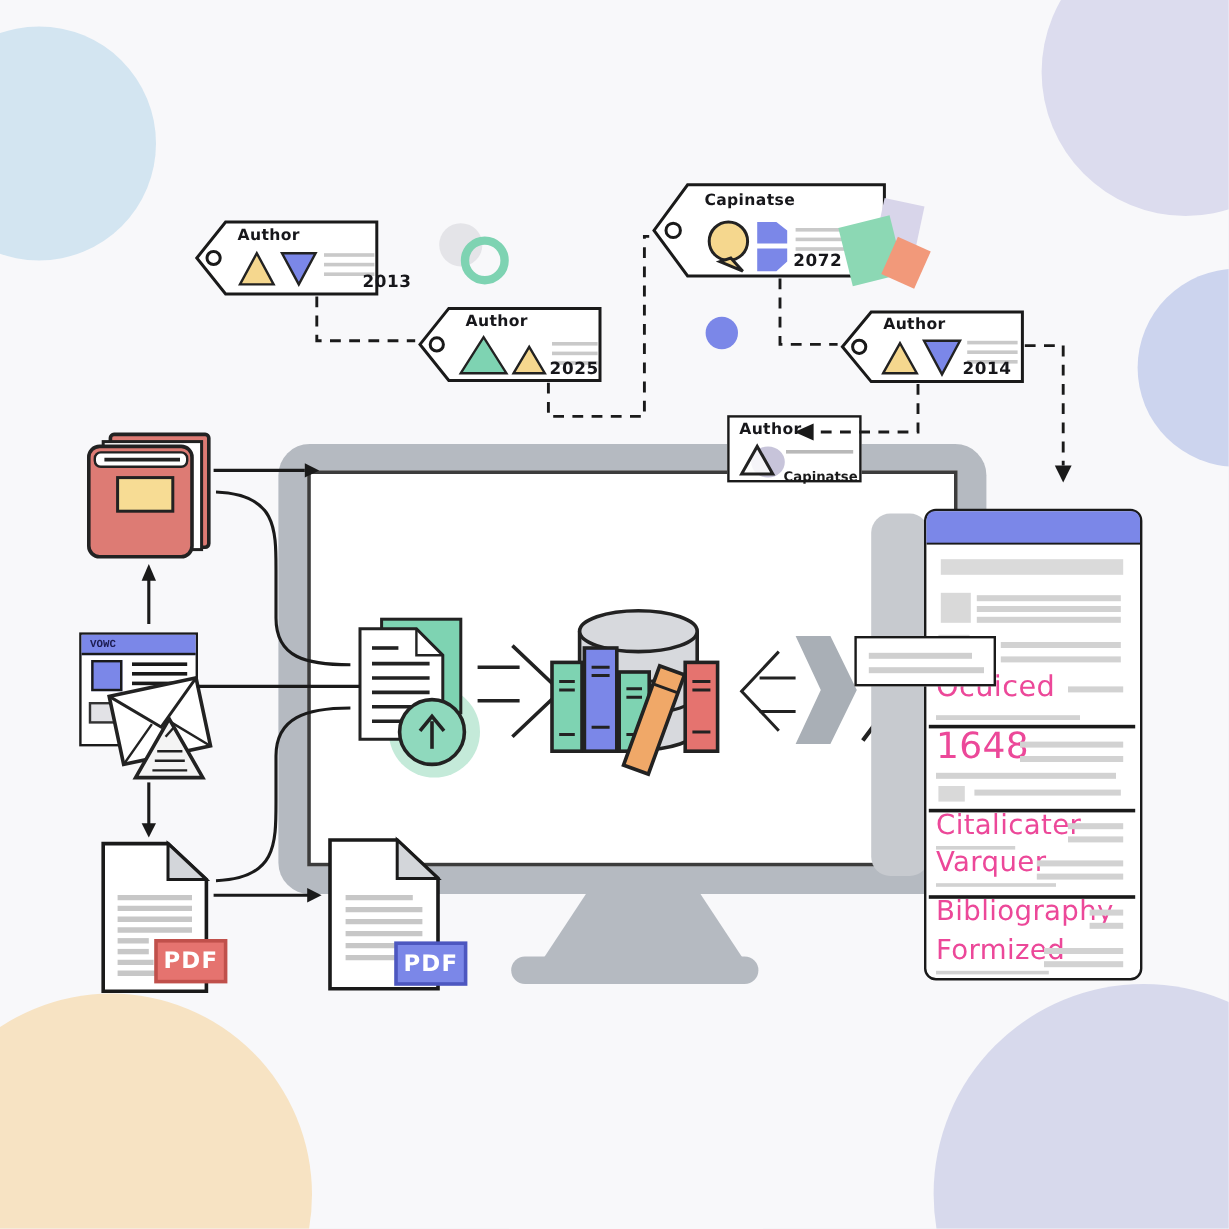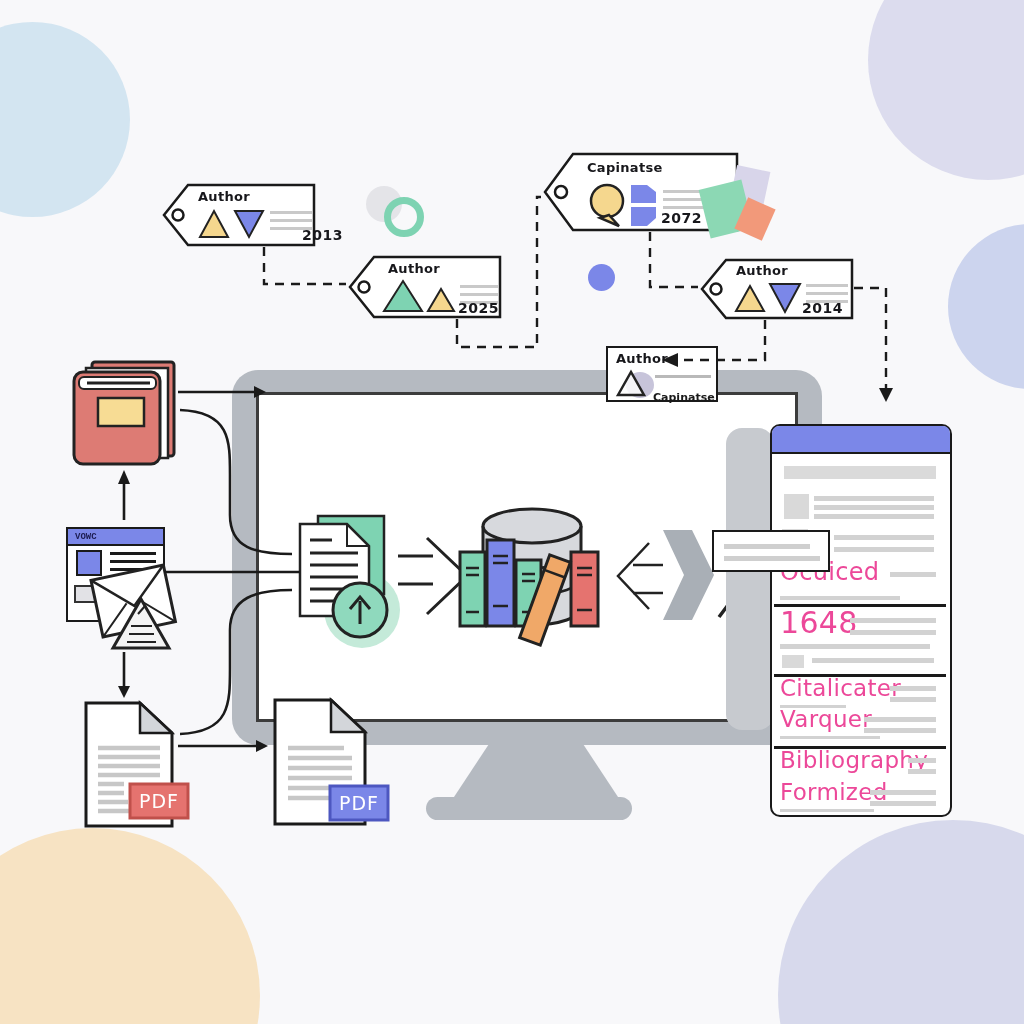--- a/index.html
+++ b/index.html
@@ -6,21 +6,21 @@
   body{font-family:"DejaVu Sans",sans-serif;background:#eef0f4;}
   .canvas{position:relative;width:1024px;height:1024px;background:#f8f8fa;overflow:hidden;}
   .abs{position:absolute;}
   .circle{border-radius:50%;}
   .tagtext{color:#17171b;font-weight:700;font-size:13px;letter-spacing:.3px;}
   .yeartext{color:#17171b;font-weight:700;font-size:14px;letter-spacing:.5px;}
   .entry{color:#ec4899;font-weight:400;letter-spacing:.3px;line-height:1;}
   .panel-line{background:#d2d2d2;position:absolute;}
   .divider{background:#1a1a1a;position:absolute;}
   .winhead{background:#7b87e8;border-bottom:2px solid #1a1a1a;color:#1d1d52;font-weight:700;display:flex;align-items:center;padding-left:7px;}
-  .badge{display:flex;align-items:center;justify-content:center;color:#fff;font-weight:400;font-size:19px;letter-spacing:1px;}
+  .badge{display:flex;align-items:center;justify-content:center;color:#fff;font-weight:700;font-size:19px;letter-spacing:1px;}
   svg{display:block;}
 </style>
 </head>
 <body>
 
 <div class="canvas">
 
   <div class="abs circle" style="left:-65px;top:22px;width:195px;height:195px;background:#d3e5f1;"></div>
   <div class="abs circle" style="left:868px;top:-60px;width:240px;height:240px;background:#dcdcee;"></div>
   <div class="abs circle" style="left:948px;top:224px;width:165px;height:165px;background:#ccd4ee;"></div>

